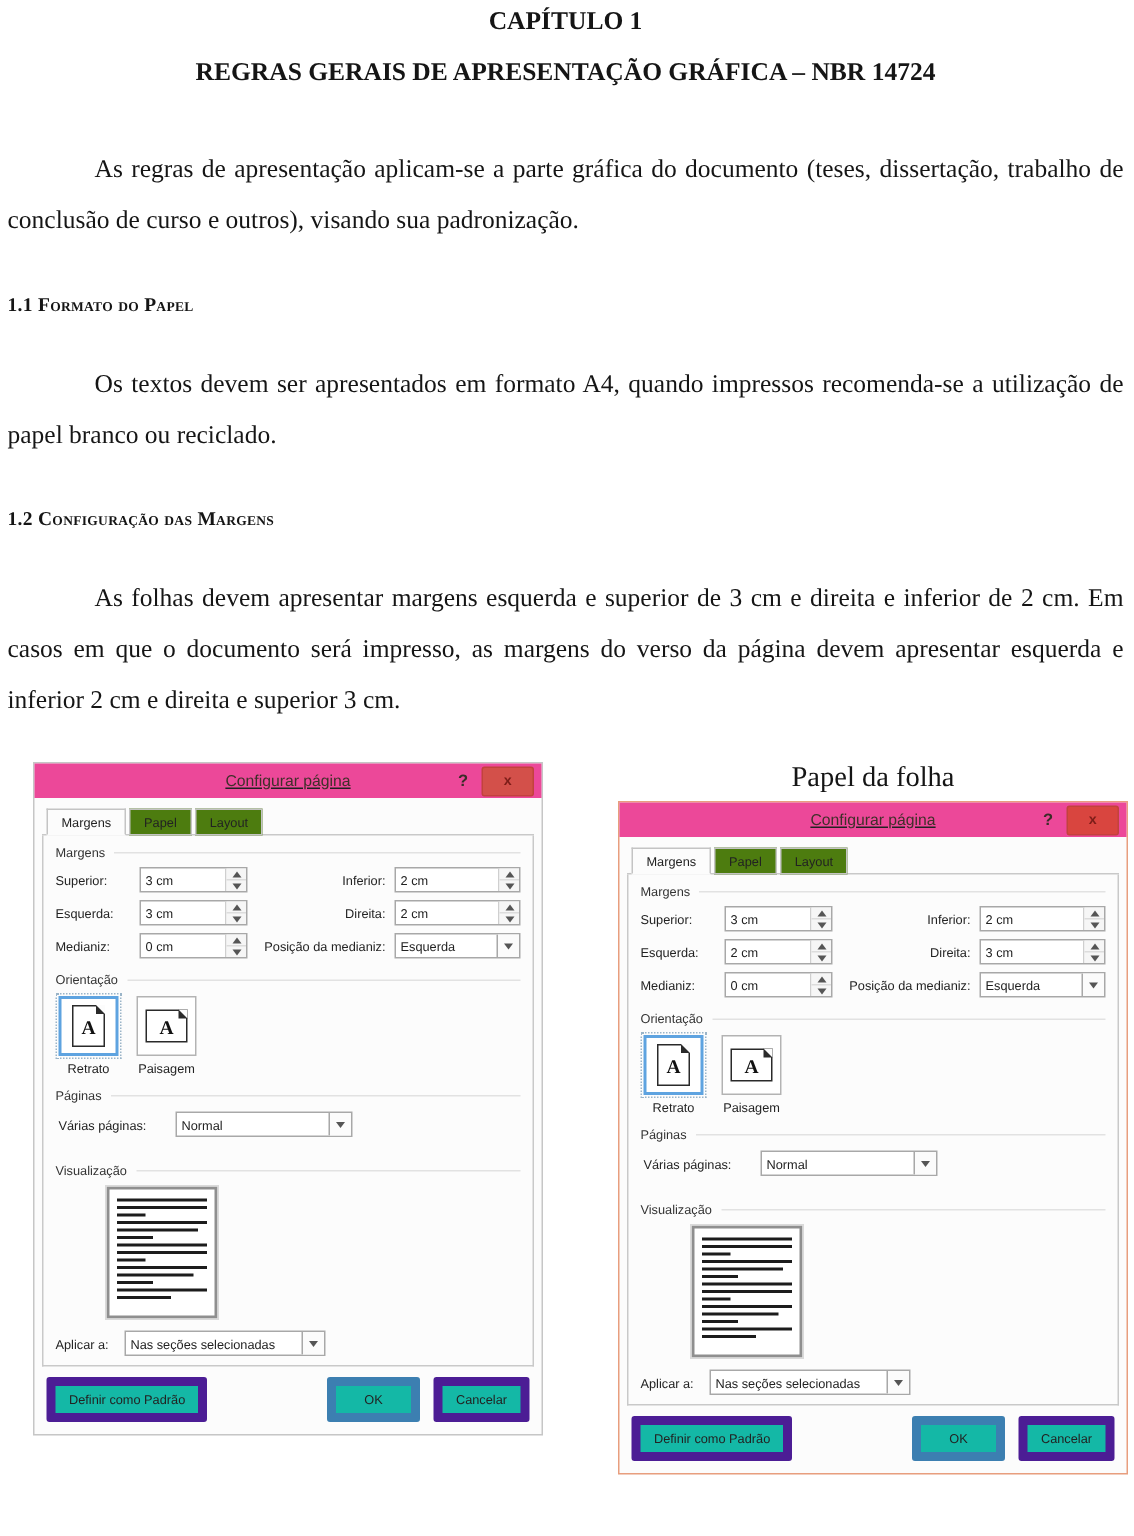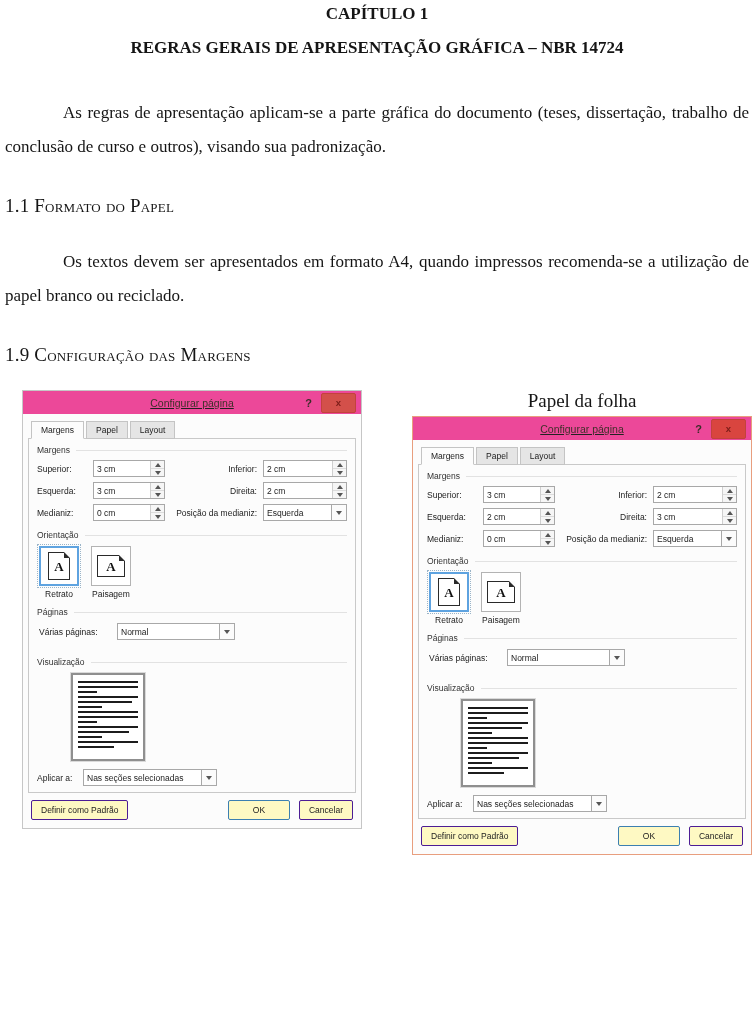--- a/index.html
+++ b/index.html
@@ -8,21 +8,21 @@
     font-family:"Liberation Serif", serif;
   }
   
   .doc{padding:0 7px 0 5px;}
   .doc-title{margin-top:4px;text-align:center;font-weight:bold;font-size:17px;}
   .doc-subtitle{margin-top:14px;text-align:center;font-weight:bold;font-size:17px;}
   .para{margin:0;text-align:justify;line-height:34px;text-indent:58px;font-size:17px;}
   .para.p1{margin-top:38px;}
   .para.p2{margin-top:28px;}
   .para.p3{margin-top:28px;}
-  .sec-heading{margin-top:31px;font-size:19px;font-weight:400;font-variant:small-caps;letter-spacing:.2px;}
+  .sec-heading{margin-top:31px;font-size:13px;font-weight:700;font-variant:small-caps;letter-spacing:.2px;}
   
   .figures{margin-top:24px;display:flex;justify-content:space-between;padding:0 4px 0 22px;}
   .figure{width:340px;}
   .caption{font-size:19px;text-align:center;margin-bottom:4px;}
   
   .dialog{
     width:340px;background:#fcfcfc;border:1px solid #c6c6c6;box-sizing:border-box;
     font-family:"Liberation Sans", sans-serif;font-size:8.5px;color:#222;
   }
   .dialog.active{border-color:#e89e7e;}
@@ -30,21 +30,21 @@
   .tb-title{font-size:10.5px;color:#40302a;}
   .tb-ctrls{position:absolute;right:5px;top:0;bottom:0;display:flex;align-items:center;gap:9px;}
   .help{font-size:11px;font-weight:bold;color:#3a2d28;cursor:default;}
   .closebtn{width:33px;height:18px;background:#d3504a;border:1px solid #c2423d;border-radius:2px;
     display:flex;align-items:center;justify-content:center;}
   .dialog.active .closebtn{background:#d9453f;}
   .closebtn .x{font-size:9.5px;font-weight:bold;color:#7c1d18;line-height:1;}
   
   .tabs{position:relative;display:flex;margin:7px 5px 0 5px;padding-left:3px;}
   .tabs::after{content:"";position:absolute;left:0;right:0;bottom:0;border-bottom:1px solid #c9c9c9;}
-  .tab{position:relative;z-index:1;border:1px solid #c4c4c4;background:#e5e5e5;padding:3px 9px 3px 9px;margin-right:2px;cursor:default;}
+  .tab{position:relative;z-index:1;border:1px solid #c4c4c4;background:#4d7c0f;padding:3px 9px 3px 9px;margin-right:2px;cursor:default;}
   .tab.active{background:#fcfcfc;border-bottom-color:#fcfcfc;z-index:2;}
   .tabpage{border:1px solid #c9c9c9;border-top:none;margin:0 5px;padding:6px 8px 6px 8px;background:#fcfcfc;}
   
   .ghead{display:flex;align-items:center;gap:6px;}
   .ghead .gl{white-space:nowrap;color:#333;}
   .ghead .rule{flex:1;border-top:1px solid #e2e2e2;height:0;}
   
   .fgrid{display:grid;grid-template-columns:50px 72px 1fr 84px;column-gap:6px;row-gap:5px;align-items:center;margin-top:5px;}
   .flabel{white-space:nowrap;}
   .flabel.r{text-align:right;}
@@ -79,34 +79,35 @@
   .g-viz{margin-top:17px;}
   .preview{width:74px;height:88px;margin:6px 0 8px 34px;border:2px solid #8f8f8f;outline:1px solid #dadada;
     background:#fff;box-sizing:border-box;padding:6px 5px;display:flex;flex-direction:column;gap:3px;}
   .ln{height:2px;background:#1c1c1c;}
   .w100{width:100%}.w90{width:90%}.w85{width:85%}.w60{width:60%}.w40{width:40%}.w32{width:32%}
   
   .applyrow{display:flex;align-items:center;margin-top:6px;}
   .applyrow .flabel{width:46px;}
   .dd.apply{width:134px;}
   .footer{display:flex;align-items:center;padding:7px 8px 8px 8px;}
-  .btn{border:1px solid #4c1d95;background:#fef9c3;border-radius:2px;padding:4px 9px;font-size:8.5px;color:#222;white-space:nowrap;}
+  .btn{border:6px solid #4c1d95;background:#14b8a6;border-radius:2px;padding:4px 9px;font-size:8.5px;color:#222;white-space:nowrap;}
   .btn.ok{border-color:#3c7fb1;width:62px;text-align:center;margin-right:9px;padding:4px 16px;}
   .footer .spacerflex{flex:1;}
 </style>
 </head>
 <body>
 
 <div class="doc">
   <div class="doc-title">CAPÍTULO 1</div>
   <div class="doc-subtitle">REGRAS GERAIS DE APRESENTAÇÃO GRÁFICA – NBR 14724</div>
   <p class="para p1">As regras de apresentação aplicam-se a parte gráfica do documento (teses, dissertação, trabalho de conclusão de curso e outros), visando sua padronização.</p>
   <div class="sec-heading">1.1 Formato do Papel</div>
   <p class="para p2">Os textos devem ser apresentados em formato A4, quando impressos recomenda-se a utilização de papel branco ou reciclado.</p>
-  <div class="sec-heading">1.9 Configuração das Margens</div>
+  <div class="sec-heading">1.2 Configuração das Margens</div>
+  <p class="para p3">As folhas devem apresentar margens esquerda e superior de 3 cm e direita e inferior de 2 cm. Em casos em que o documento será impresso, as margens do verso da página devem apresentar esquerda e inferior 2 cm e direita e superior 3 cm.</p>
 </div>
 
 <div class="figures">
 
   <div class="figure">
     <div class="dialog">
       <div class="titlebar">
         <span class="tb-title">Configurar página</span>
         <span class="tb-ctrls">
           <span class="help">?</span>

